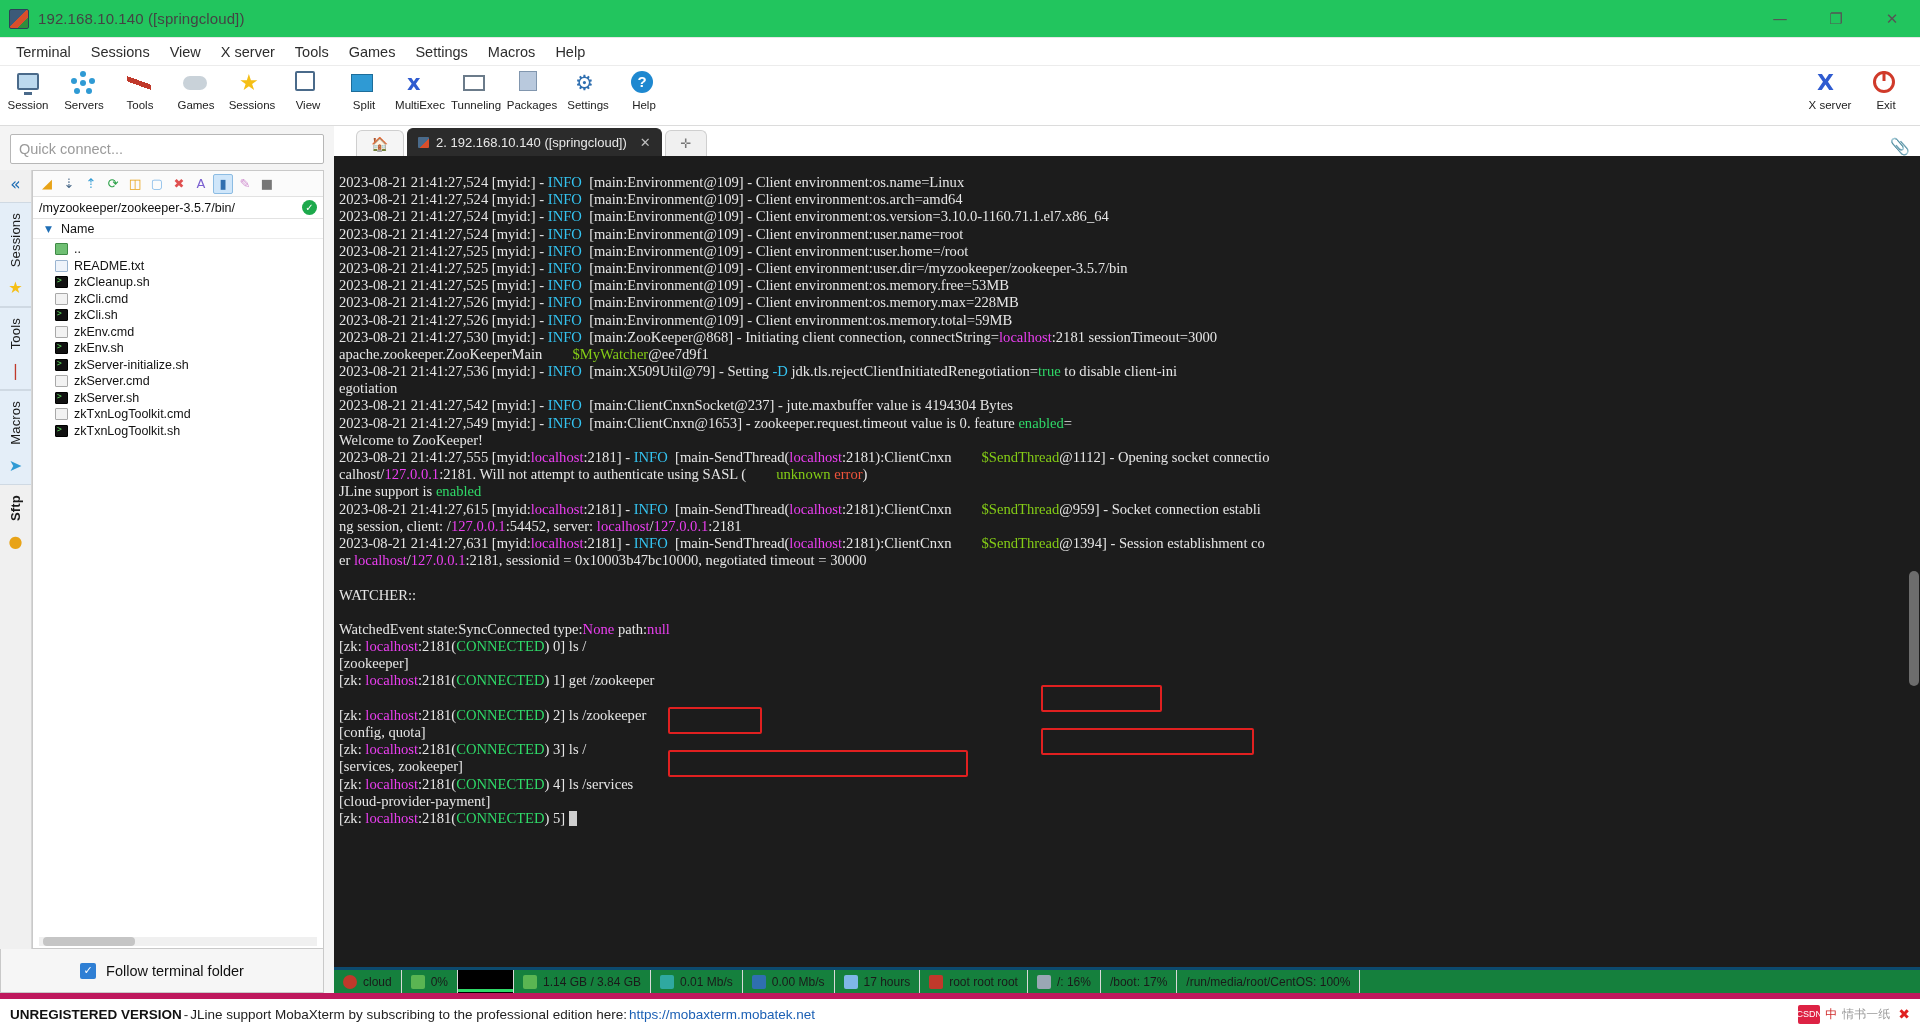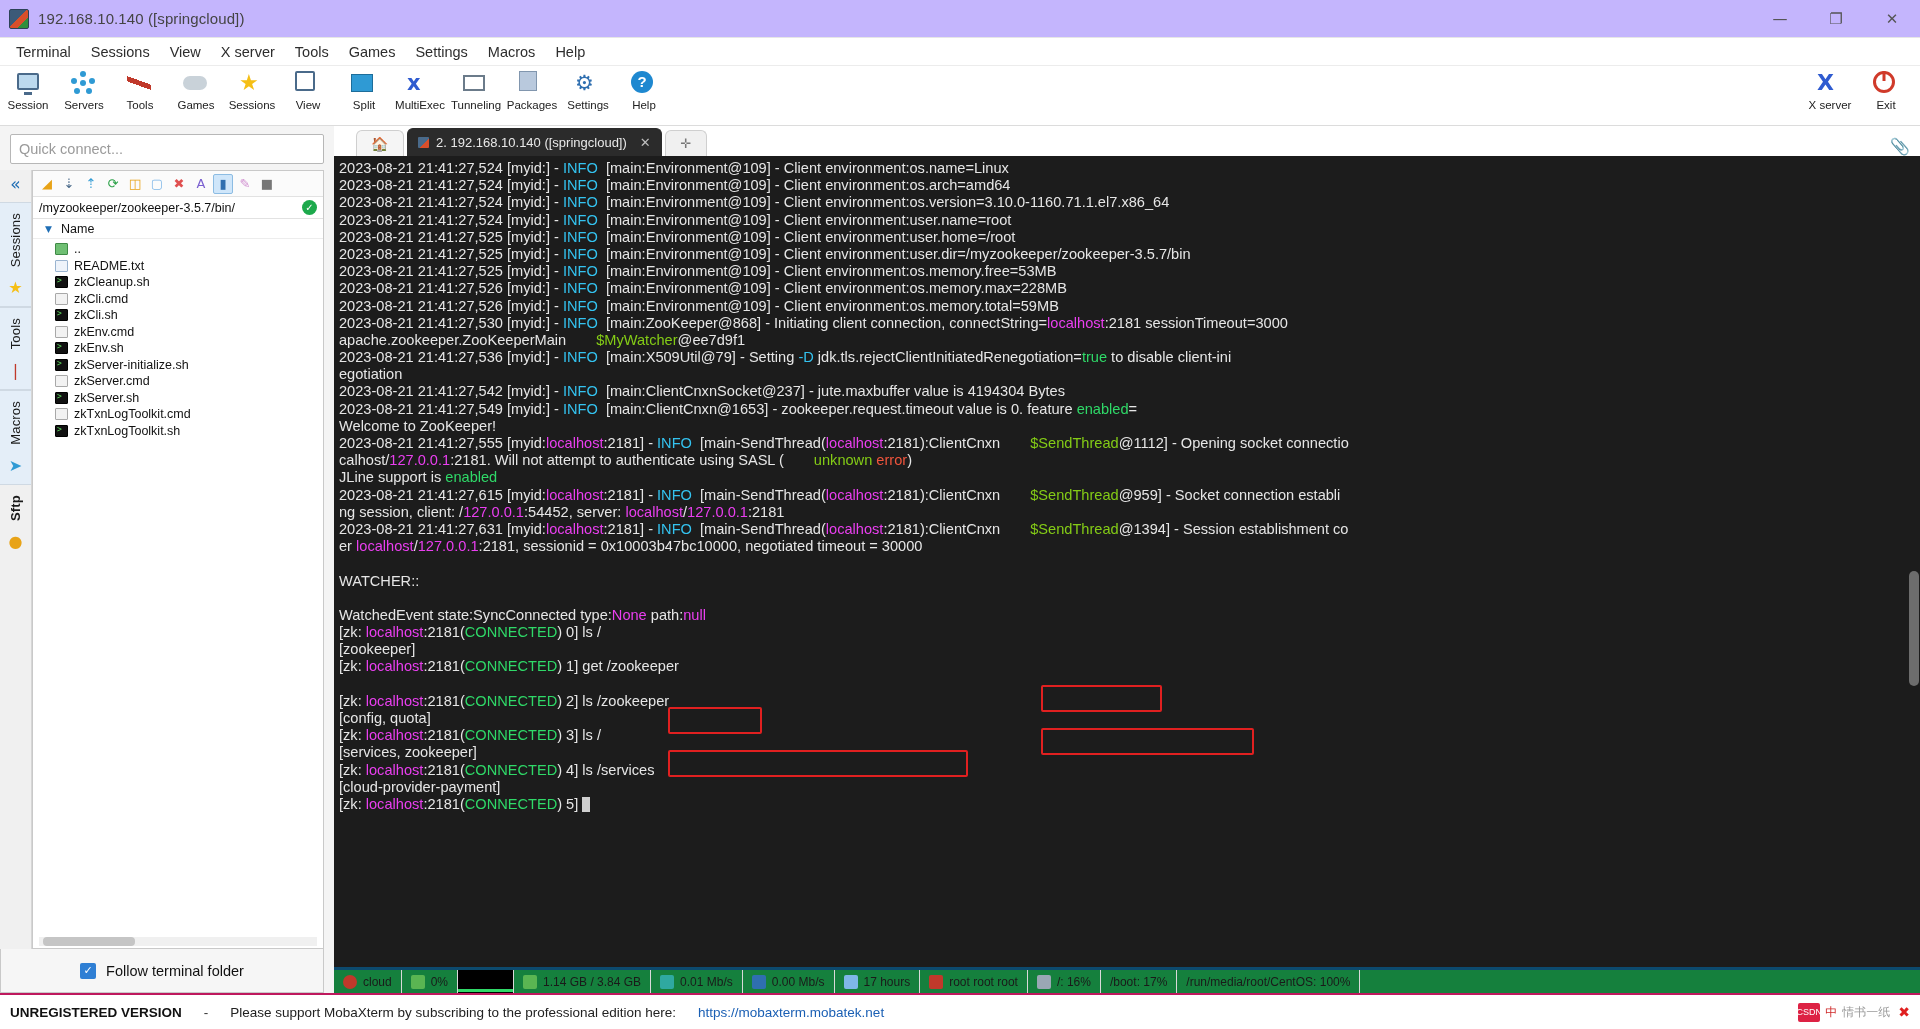--- a/index.html
+++ b/index.html
@@ -7,21 +7,21 @@
     width: 1920px; height: 1029px;
     font-family: "Liberation Sans", sans-serif;
     background: #ffffff;
     overflow: hidden;
   }
   .app { position: relative; width: 1920px; height: 1029px; display: flex; flex-direction: column; }
 
   
   .titlebar {
     height: 38px; display: flex; align-items: center;
-    background: #c4b5fd; border-bottom: 1px solid #e6e6e6;
+    background: #22c55e; border-bottom: 1px solid #e6e6e6;
     flex: 0 0 38px;
   }
   .titlebar .app-icon {
     width: 20px; height: 20px; margin-left: 9px; margin-right: 9px;
     background: linear-gradient(135deg,#3c5a78 0%,#3c5a78 45%,#d94f2b 45%,#d94f2b 70%,#2f8f3d 70%);
     border: 1px solid #2c4257; border-radius: 2px; position: relative;
   }
   .titlebar .title-text { font-size: 15px; color: #444; letter-spacing: .1px; }
   .win-buttons { margin-left: auto; display: flex; height: 38px; }
   .win-btn {
@@ -143,22 +143,22 @@
   .tab .tclose { color:#bdbdbd; font-size:13px; margin-left: 6px; font-family:"DejaVu Sans",sans-serif;}
   .tab.plus { width: 42px; justify-content:center; color:#777; background:#f0f0f0;}
   .home-ico { font-size: 14px; color:#c0392b; font-family:"DejaVu Sans",sans-serif;}
   .tab-ico { width:11px;height:11px;background:linear-gradient(135deg,#4a6a8a 55%,#d94f2b 55%); border-radius:1px;}
   .tabs-right { margin-left:auto; display:flex; align-items:center; padding-right:10px; gap:8px;}
   .clip-ico { color:#2f6fb0; font-size:16px; font-family:"DejaVu Sans",sans-serif;}
 
   .termwrap { flex: 1 1 auto; display:flex; min-height:0; background:#1e1e1e; position:relative; }
   .term {
     flex: 1 1 auto; overflow: hidden; background:#1c1c1c; color:#e6e6e6;
-    font-family: Liberation Sans, sans-serif; font-size: 14.6px; line-height: 17.2px;
-    padding: 4px 0 0 5px; white-space: pre; position: relative;
+    font-family: Liberation Serif, serif; font-size: 14.6px; line-height: 17.2px;
+    padding: 18px 0 0 5px; white-space: pre; position: relative;
   }
   .term .ln { height: 17.2px; }
   .c-info   { color:#34c3f0; }
   .c-mag    { color:#ea3ff0; }
   .c-yel    { color:#84cc16;margin-left:30px; }
   .c-grn    { color:#2fd968; }
   .c-red    { color:#f0543c; }
   .c-wht    { color:#e6e6e6; }
   .termscroll { width: 12px; flex: 0 0 12px; background:#1c1c1c; position:relative; }
   .termscroll i { position:absolute; left:1px; width:10px; background:#6d6d6d; border-radius:5px; display:block;}
@@ -169,22 +169,22 @@
   
   .statusbar { height: 26px; flex: 0 0 26px; display:flex; align-items:stretch; background:#15803d;
      border-top:3px solid #0c4a6e; }
   .st-cell { display:flex; align-items:center; gap:6px; padding: 0 9px; font-size:12px; color:#1a1a1a;
      border-right:1px solid #d9d9d9; }
   .st-ico { width:14px; height:14px; border-radius:2px; flex:0 0 14px; }
   .st-black { width:56px; background:#000; border-right:1px solid #d9d9d9; }
   .st-black i { display:block; height:3px; background:#2fd968; margin-top:19px;}
 
   
-  .footer { height: 36px; flex:0 0 36px; display:flex; align-items:center; gap:22px; padding-left:10px;
-     background:#ffffff; border-top:2px solid #be185d; font-size:13.5px; }
+  .footer { height: 36px; flex:0 0 36px; display:flex; align-items:center; gap:2px; padding-left:10px;
+     background:#ffffff; border-top:6px solid #be185d; font-size:13.5px; }
   .footer .unreg { font-weight: bold; color:#111; }
   .footer .dash { color:#333; }
   .footer .msg { color:#222; }
   .footer a { color:#1a5fb4; text-decoration:none; }
   .footer-right { margin-left:auto; display:flex; align-items:center; gap:8px; padding-right:10px; }
   .csdn { display:flex; align-items:center; gap:5px; font-size:12px; color:#cf2b2b;}
   .csdn .sq { width:22px;height:19px;background:#d24;border-radius:2px;color:#fff;font-size:9px;
      display:flex;align-items:center;justify-content:center; font-family:"Liberation Sans",sans-serif;}
   .wm { color:#9a9a9a; font-size:12px; }
   .red-x { color:#e02020; font-size:14px; font-family:"DejaVu Sans",sans-serif;}
@@ -495,21 +495,21 @@
         <div class="st-cell">
           <span>/run/media/root/CentOS: 100%</span>
         </div>
       </div>
     </div>
   </div>
 
   <div class="footer">
     <span class="unreg">UNREGISTERED VERSION</span>
     <span class="dash">-</span>
-    <span class="msg">Please support MobaXterm by subscribing to the professional edition here:</span>
+    <span class="msg">JLine support MobaXterm by subscribing to the professional edition here:</span>
     <a href="#">https://mobaxterm.mobatek.net</a>
     <div class="footer-right">
       <div class="csdn">
         <span class="sq">CSDN</span>
         <span>中</span>
         <span class="wm">情书一纸</span>
       </div>
       <span class="red-x">✖</span>
     </div>
   </div>

